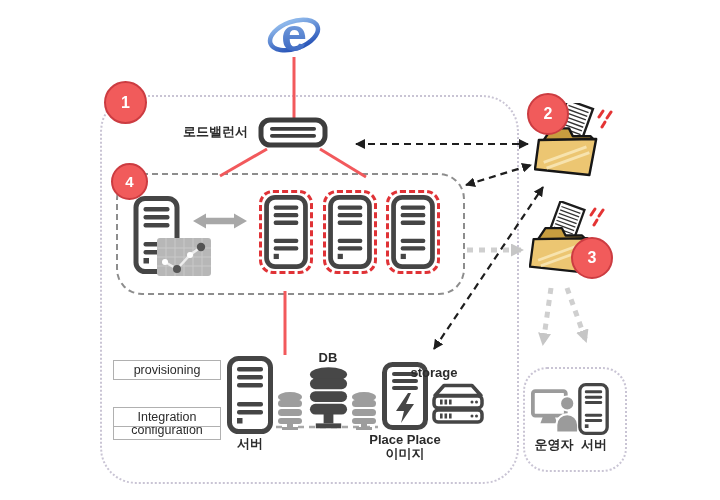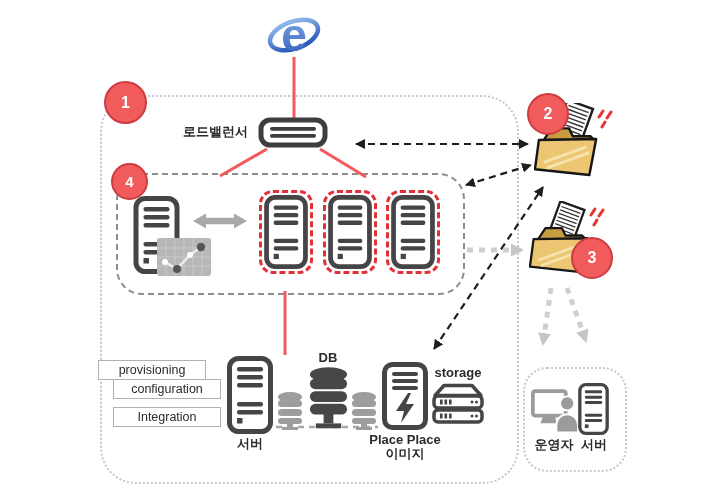--- a/index.html
+++ b/index.html
@@ -136,22 +136,22 @@
       <rect x="2.5" y="2.5" width="41" height="73" rx="9" fill="#fff" stroke="#454545" stroke-width="5"></rect>
       <rect x="10" y="11" width="26" height="4.5" rx="2" fill="#454545"></rect>
         <rect x="10" y="19" width="26" height="4.5" rx="2" fill="#454545"></rect>
         <rect x="10" y="27" width="26" height="4.5" rx="2" fill="#454545"></rect>
       <rect x="10" y="46" width="26" height="4.5" rx="2" fill="#454545"></rect>
         <rect x="10" y="54" width="26" height="4.5" rx="2" fill="#454545"></rect>
       <rect x="10" y="62" width="5.5" height="5.5" fill="#454545"></rect>
     </svg>
   </div>
 
-  <div class="fbox" style="left:98px;top:360px;">provisioning</div>
-  <div class="fbox" style="left:113px;top:361px;margin-top:18px;">configuration</div>
+  <div class="fbox" style="left:113px;top:360px;">provisioning</div>
+  <div class="fbox" style="left:113px;top:402px;margin-top:18px;">configuration</div>
   <div class="fbox" style="left:113px;top:407px;">Integration</div>
 
   <svg class="abs icon" style="left:227px;top:356px;" width="46" height="78" viewBox="0 0 46 78">
     <rect x="2.5" y="2.5" width="41" height="73" rx="9" fill="#fff" stroke="#454545" stroke-width="5"></rect>
     <rect x="10" y="11" width="26" height="4.5" rx="2" fill="#454545"></rect>
       <rect x="10" y="19" width="26" height="4.5" rx="2" fill="#454545"></rect>
       <rect x="10" y="27" width="26" height="4.5" rx="2" fill="#454545"></rect>
     <rect x="10" y="46" width="26" height="4.5" rx="2" fill="#454545"></rect>
       <rect x="10" y="54" width="26" height="4.5" rx="2" fill="#454545"></rect>
     <rect x="10" y="62" width="5.5" height="5.5" fill="#454545"></rect>
@@ -187,21 +187,21 @@
   <svg class="abs icon" style="left:382px;top:362px;" width="46" height="68" viewBox="0 0 46 68">
     <rect x="2.5" y="2.5" width="41" height="63" rx="8" fill="#fff" stroke="#454545" stroke-width="5"></rect>
     <rect x="10" y="10" width="26" height="4" rx="2" fill="#454545"></rect>
     <rect x="10" y="17" width="26" height="4" rx="2" fill="#454545"></rect>
     <rect x="10" y="24" width="26" height="4" rx="2" fill="#454545"></rect>
     <path d="M26,31 L14,49 H22 L19,61 L32,42 H24 L29,31 Z" fill="#454545"></path>
   </svg>
   <div class="label" style="left:355px;top:433px;width:100px;">Place Place</div>
   <div class="label" style="left:355px;top:447px;width:100px;">이미지</div>
 
-  <div class="label" style="left:428px;top:366px;width:60px;">storage</div>
+  <div class="label" style="left:404px;top:366px;width:60px;">storage</div>
   <svg class="abs icon" style="left:432px;top:383px;" width="52" height="42" viewBox="0 0 52 42">
     <path d="M12,2.5 H40 L49,12.5 H3 Z" fill="#fff" stroke="#454545" stroke-width="3.5" stroke-linejoin="round"></path>
     <rect x="2" y="13" width="48" height="12" rx="4" fill="#fff" stroke="#454545" stroke-width="3.5"></rect>
     <rect x="8" y="16.5" width="2.6" height="5" fill="#454545"></rect>
       <rect x="12.5" y="16.5" width="2.6" height="5" fill="#454545"></rect>
       <rect x="17" y="16.5" width="2.6" height="5" fill="#454545"></rect>
     <circle cx="40" cy="19" r="1.5" fill="#454545"></circle>
       <circle cx="44.5" cy="19" r="1.5" fill="#454545"></circle>
     <rect x="2" y="27" width="48" height="12" rx="4" fill="#fff" stroke="#454545" stroke-width="3.5"></rect>
     <rect x="8" y="30.5" width="2.6" height="5" fill="#454545"></rect>

